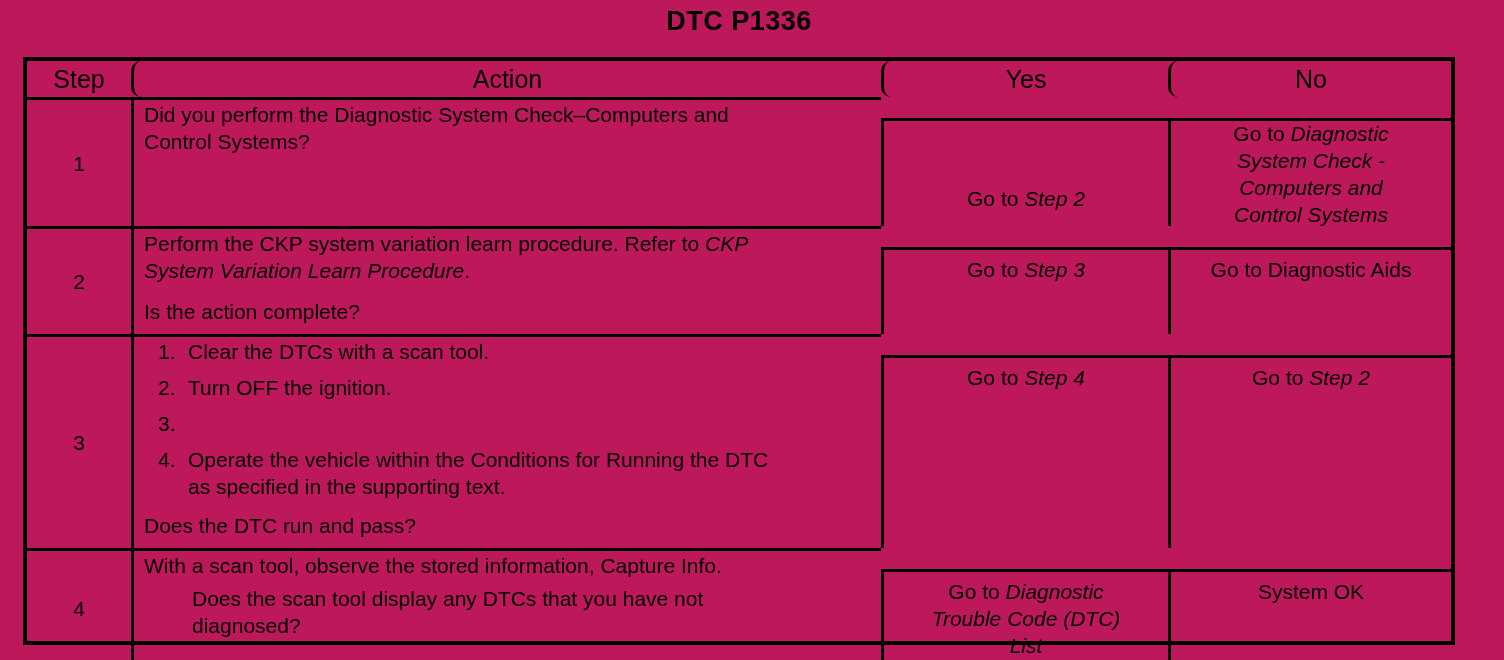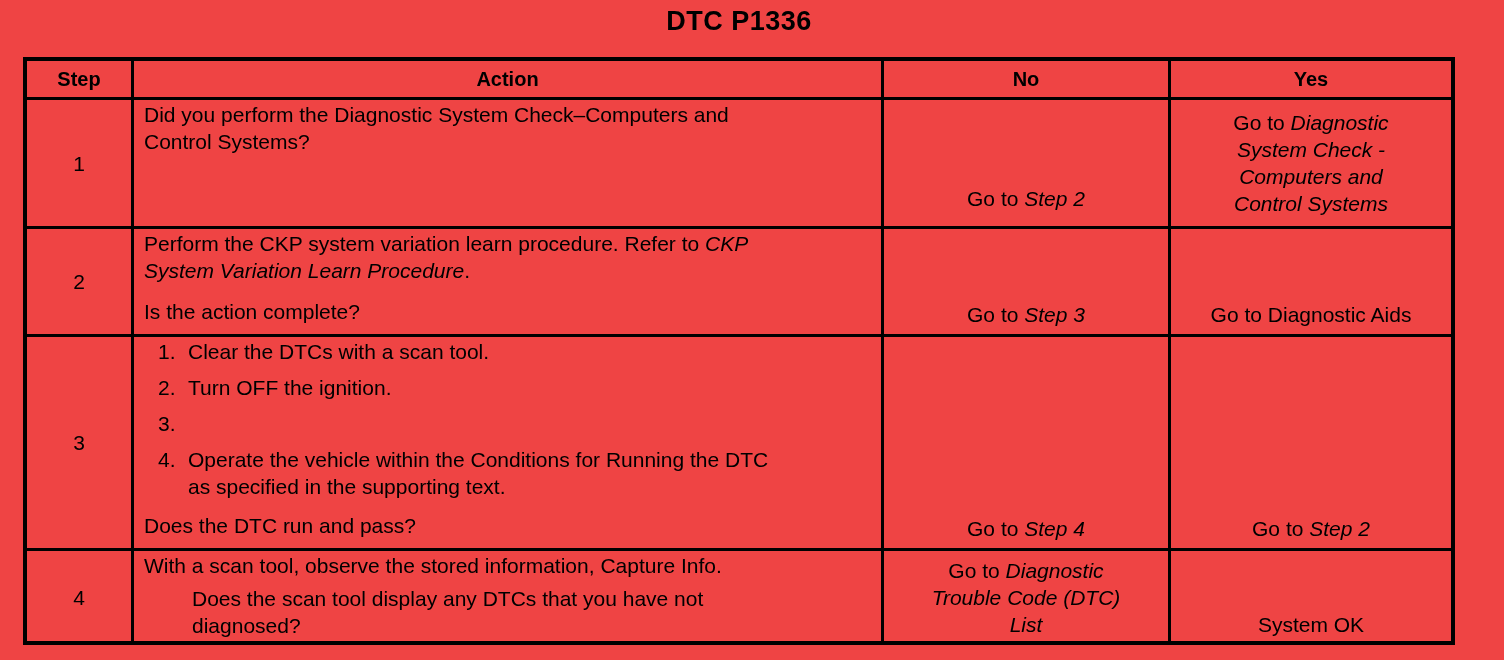--- a/index.html
+++ b/index.html
@@ -1,20 +1,20 @@
 <!DOCTYPE html>
 <html><head>
 <meta charset="utf-8">
 <style>
   html,body { margin:0; padding:0; background:#fff; }
   .page {
     position: relative;
     width: 1504px;
     height: 660px;
-    background: #ef4444;
+    background: #be185d;
     color: #000;
     font-family: "Liberation Sans", sans-serif;
     font-size: 21px;
     line-height: 27px;
     overflow: hidden;
   }
   .title {
     position: absolute;
     left: 23px; top: 8px;
     width: 1432px;
@@ -31,37 +31,38 @@
     border: 4px solid #000;
     display: grid;
     grid-template-columns: 104px 750px 287px 283px;
     grid-template-rows: 36px 129px 108px 214px auto;
   }
   .cell { box-sizing: border-box; border-left: 3px solid #000; border-top: 3px solid #000; min-width:0; }
   .col0 { border-left: none; }
   .row0 { border-top: none; }
   .hdr {
     display: flex; align-items: center; justify-content: center;
-    font-weight: bold; font-size: 20px;
+    font-weight: normal; font-size: 25px; border-radius: 10px;
   }
   .step {
     display: flex; align-items: center; justify-content: center;
     font-size: 21px;
   }
   .action {
     padding: 1px 10px;
     display: flex; flex-direction: column;
   }
   .action.spread { justify-content: space-between; padding-bottom: 9px; }
   .choice {
     display: flex; flex-direction: column;
     text-align: center;
     padding: 6px 8px;
+    margin-top: 21px;
   }
-  .v-end { justify-content: flex-end; }
+  .v-end { justify-content: flex-start; }
   .v-end-lg { justify-content: flex-end; padding-bottom: 14px; }
   .v-center { justify-content: center; }
   .ref { font-style: italic; }
   .wrap-sm { max-width: 182px; margin: 0 auto; }
   .wrap-md { max-width: 202px; margin: 0 auto; }
   .p-row1 { max-width: 625px; }
   .p-row2 { max-width: 665px; }
   .p-row4q { max-width: 560px; margin-left: 48px; }
   .q-gap { margin-top: 6px; }
   .olist { margin-left: 14px; display: flex; flex-direction: column; gap: 9px; }
@@ -73,22 +74,22 @@
 <body>
 
 <div class="page">
 
   <div class="title">DTC P1336</div>
 
   <div class="dtc-table">
 
     <div class="cell row0 col0 hdr">Step</div>
     <div class="cell row0 hdr">Action</div>
+    <div class="cell row0 hdr">Yes</div>
     <div class="cell row0 hdr">No</div>
-    <div class="cell row0 hdr">Yes</div>
 
     <div class="cell col0 step">1</div>
     <div class="cell action">
       <div class="p-row1">Did you perform the Diagnostic System Check–Computers and Control Systems?</div>
     </div>
     <div class="cell choice v-end-lg">
       <div><span>Go to </span><span class="ref">Step 2</span></div>
     </div>
     <div class="cell choice v-center">
       <div class="wrap-sm"><span>Go to </span><span class="ref">Diagnostic System Check - Computers and Control Systems</span></div>

